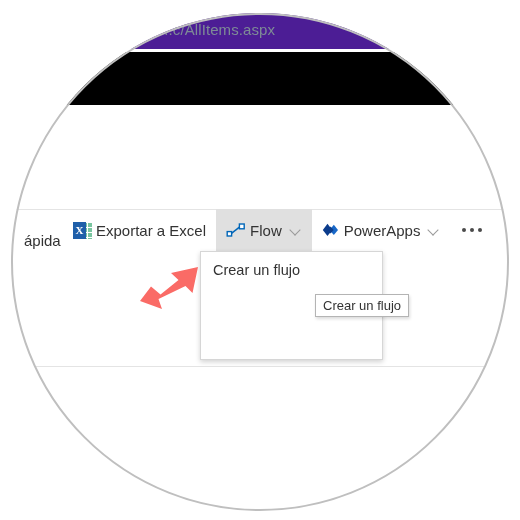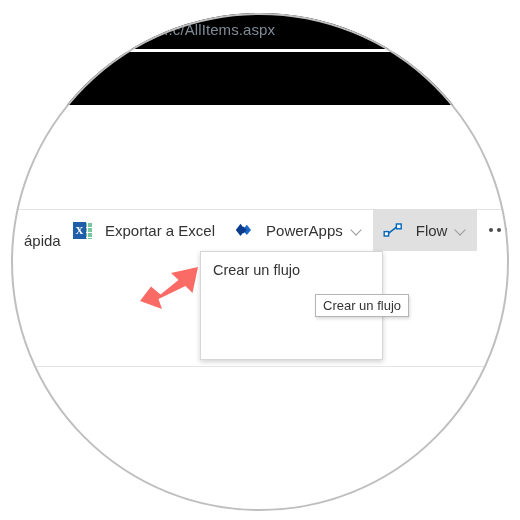--- a/index.html
+++ b/index.html
@@ -39,21 +39,21 @@
     pointer-events: none;
   }
 
   
   .url-bar {
     position: absolute;
     left: 0;
     top: 0;
     width: 498px;
     height: 36px;
-    background: #000000;
+    background: #4c1d95;
   }
   .url-text {
     position: absolute;
     left: 149px;
     top: 8px;
     font-size: 15px;
     color: #7e8b96;
     letter-spacing: 0.1px;
     white-space: nowrap;
   }
@@ -99,21 +99,21 @@
     height: 42px;
     display: flex;
     align-items: center;
     padding: 0 10px;
     box-sizing: border-box;
     white-space: nowrap;
     color: #333333;
     font-size: 15px;
   }
   .cmd-item.active { background: #e0e0e0; }
-  .cmd-label { margin-left: 13px; }
+  .cmd-label { margin-left: 4px; }
   .chev {
     margin-left: 9px;
     width: 11px;
     height: 11px;
     position: relative;
   }
   .chev::before {
     content: "";
     position: absolute;
     left: 0;
@@ -248,46 +248,46 @@
     <div class="cmd-trunc">ápida</div>
 
     <div class="cmdbar" style="left:52px;top:196px;">
 
       <div class="cmd-item">
         <span class="icon excel-icon">
           <span class="grid"></span>
           <span class="box">X</span>
         </span>
         <span class="cmd-label">Exportar a Excel</span>
+      </div>
+
+      <div class="cmd-item active">
+        <span class="icon flow-icon">
+          <svg width="20" height="16" viewBox="0 0 20 16" aria-hidden="true">
+            <path d="M5.2 11.6 L14 4.6" stroke="#0066b8" stroke-width="1.4" fill="none"></path>
+            <rect x="1.2" y="9.6" width="4.4" height="4.4" fill="#ffffff" stroke="#0066b8" stroke-width="1.4"></rect>
+            <rect x="13.4" y="2.0" width="4.8" height="4.8" fill="#ffffff" stroke="#0066b8" stroke-width="1.4"></rect>
+          </svg>
+        </span>
+        <span class="cmd-label">Flow</span>
+        <span class="chev"></span>
       </div>
 
       <div class="cmd-item">
         <span class="icon pa-icon">
           <svg width="18" height="14" viewBox="0 0 18 14" aria-hidden="true">
             <polygon points="5.5,0.8 10.2,6.9 5.5,13.0 0.8,6.9" fill="#0b3c8c"></polygon>
             <polygon points="11.8,1.8 16.0,6.9 11.8,12.0 7.6,6.9" fill="#1868c8"></polygon>
             <polygon points="8.6,3.4 11.6,6.9 8.6,10.4 5.6,6.9" fill="#0b3c8c"></polygon>
           </svg>
         </span>
         <span class="cmd-label">PowerApps</span>
         <span class="chev"></span>
       </div>
 
-      <div class="cmd-item active">
-        <span class="icon flow-icon">
-          <svg width="20" height="16" viewBox="0 0 20 16" aria-hidden="true">
-            <path d="M5.2 11.6 L14 4.6" stroke="#0066b8" stroke-width="1.4" fill="none"></path>
-            <rect x="1.2" y="9.6" width="4.4" height="4.4" fill="#ffffff" stroke="#0066b8" stroke-width="1.4"></rect>
-            <rect x="13.4" y="2.0" width="4.8" height="4.8" fill="#ffffff" stroke="#0066b8" stroke-width="1.4"></rect>
-          </svg>
-        </span>
-        <span class="cmd-label">Flow</span>
-        <span class="chev"></span>
-      </div>
-
       <div class="ellipsis-btn">
         <span class="ell-dot"></span>
         <span class="ell-dot"></span>
         <span class="ell-dot"></span>
       </div>
     </div>
 
     <div class="menu">
       <div class="menu-item">Crear un flujo</div>
     </div>

